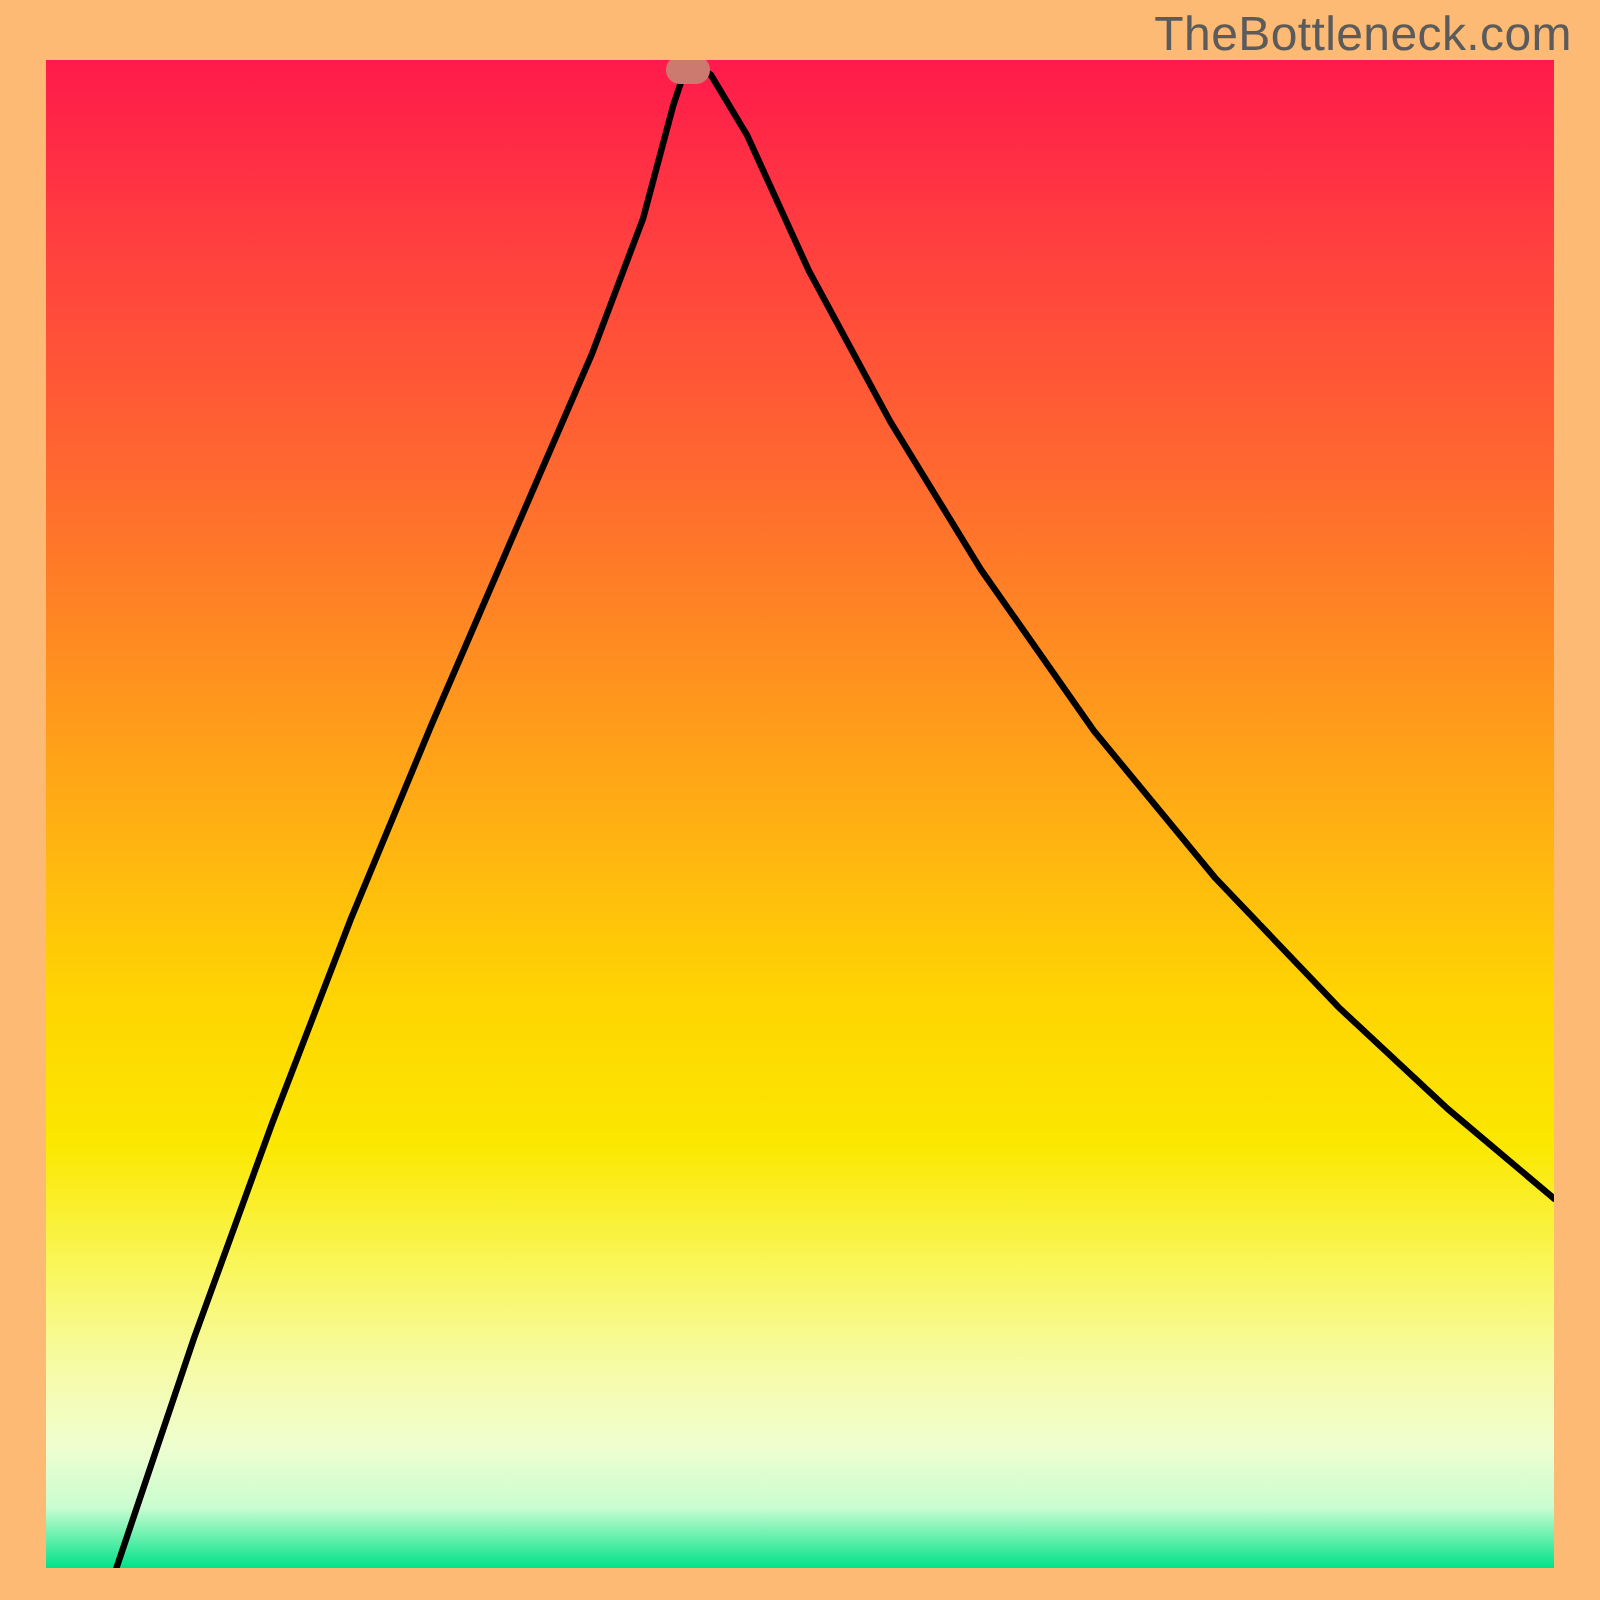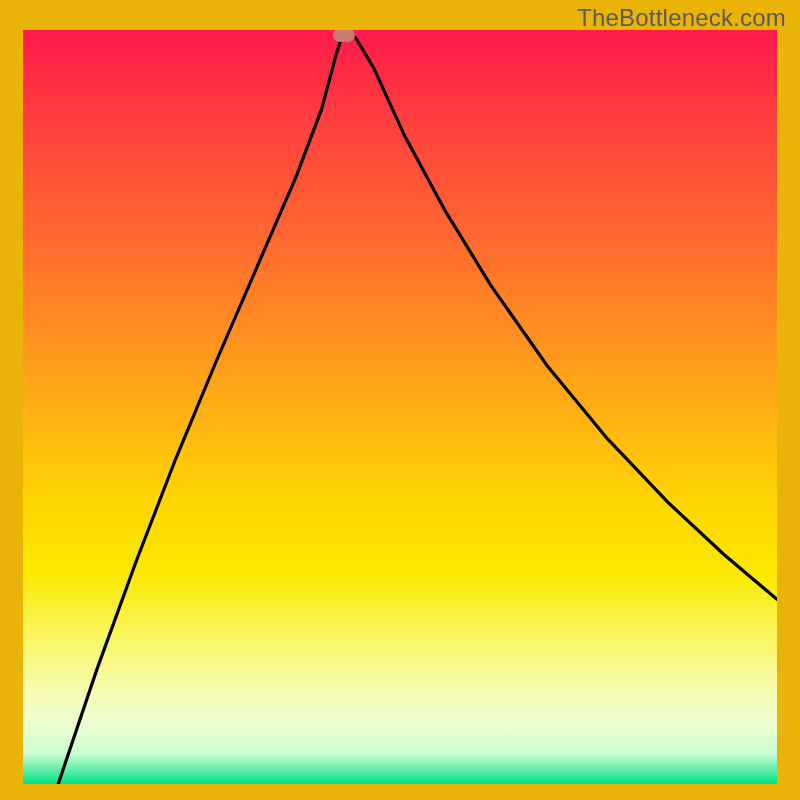--- a/index.html
+++ b/index.html
@@ -1,21 +1,21 @@
 <!DOCTYPE html>
 <html><head>
 <meta charset="utf-8">
 <style>
   * { margin: 0; padding: 0; box-sizing: border-box; }
   html, body { width: 800px; height: 800px; overflow: hidden; background: #fff; }
   .wrap {
     position: relative;
     width: 800px;
     height: 800px;
-    background: #eab308;
+    background: #fdba74;
   }
   .watermark {
     position: absolute;
     top: 4px;
     right: 14px;
     font-family: Arial, Helvetica, sans-serif;
     font-size: 24px;
     font-weight: 400;
     color: #5b5b5b;
     letter-spacing: 0.2px;

